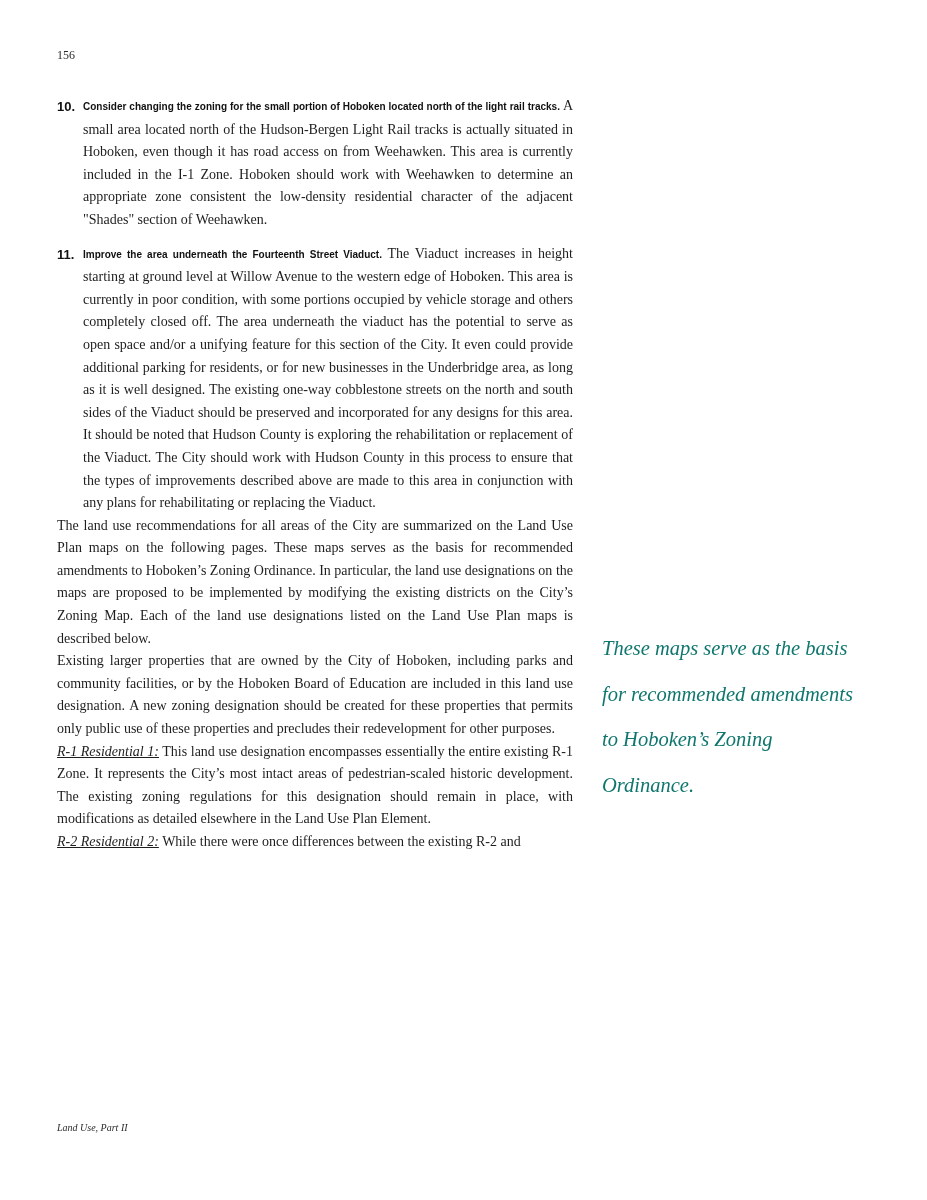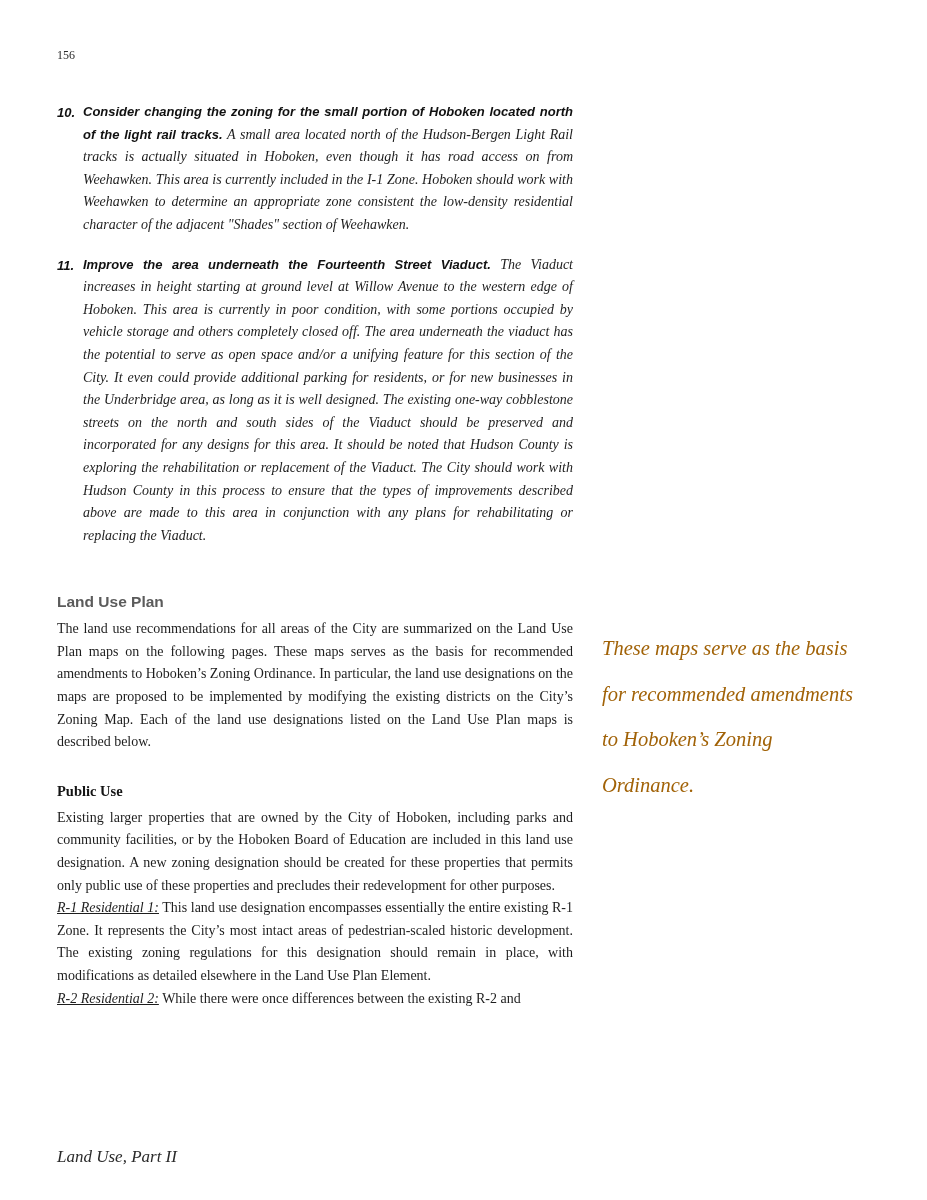--- a/index.html
+++ b/index.html
@@ -35,37 +35,36 @@
     line-height: 22.6px;
     text-align: justify;
     color: #1d1d1d;
   }
   .continuation {
     padding-left: 26px;
   }
   .list-item {
     position: relative;
     padding-left: 26px;
-    margin-top: 17px;
-    font-style: italic;
+    margin-top: 11px;
   }
   .list-num {
     position: absolute;
     left: 0;
     top: 1px;
     font-family: "Liberation Sans", sans-serif;
     font-weight: bold;
     font-size: 13px;
     line-height: 22.6px;
     color: #111;
   }
   .bold-lead {
     font-family: "Liberation Sans", sans-serif;
     font-weight: bold;
-    font-size: 13px;
+    font-size: 10px;
     color: #111;
   }
   .section-heading {
     font-family: "Liberation Sans", sans-serif;
     font-weight: bold;
     font-size: 15.5px;
     color: #5b5b5b;
     margin-top: 46px;
     margin-bottom: 7px;
   }
@@ -83,28 +82,28 @@
   }
   .pull-quote {
     position: absolute;
     left: 602px;
     top: 626px;
     width: 252px;
     font-family: "Liberation Serif", serif;
     font-style: italic;
     font-size: 20.5px;
     line-height: 45.5px;
-    color: #a16207;
+    color: #0f766e;
   }
   .footer-text {
     position: absolute;
     left: 57px;
-    top: 1147px;
+    top: 1122px;
     font-style: italic;
-    font-size: 17px;
+    font-size: 10px;
     color: #2a2a2a;
   }
   .watermark {
     position: absolute;
     left: 565px;
     top: 1122px;
     font-family: "Liberation Sans", sans-serif;
     font-size: 27px;
     color: #9b9b9b;
     letter-spacing: 0.5px;
@@ -126,24 +125,22 @@
       <p class="body"><b class="bold-lead">Consider changing the zoning for the small portion of Hoboken located north of the light rail tracks.</b>
         <span>A small area located north of the Hudson-Bergen Light Rail tracks is actually situated in Hoboken, even though it has road access on from Weehawken.  This area is currently included in the I-1 Zone.  Hoboken should work with Weehawken to determine an appropriate zone consistent the low-density residential character of the adjacent "Shades" section of Weehawken.</span></p>
     </div>
 
     <div class="list-item">
       <span class="list-num">11.</span>
       <p class="body"><b class="bold-lead">Improve the area underneath the Fourteenth Street Viaduct.</b>
         <span>The Viaduct increases in height starting at ground level at Willow Avenue to the western edge of Hoboken.  This area is currently in poor condition, with some portions occupied by vehicle storage and others completely closed off.  The area underneath the viaduct has the potential to serve as open space and/or a unifying feature for this section of the City.  It even could provide additional parking for residents, or for new businesses in the Underbridge area, as long as it is well designed.  The existing one-way cobblestone streets on the north and south sides of the Viaduct should be preserved and incorporated for any designs for this area.  It should be noted that Hudson County is exploring the rehabilitation or replacement of the Viaduct.  The City should work with Hudson County in this process to ensure that the types of improvements described above are made to this area in conjunction with any plans for rehabilitating or replacing the Viaduct.</span></p>
     </div>
 
-    <h2 class="section-heading">Land Use Plan</h2>
     <p class="body">The land use recommendations for all areas of the City are summarized on the Land Use Plan maps on the following pages.  These maps serves as the basis for recommended amendments to Hoboken’s Zoning Ordinance.  In particular, the land use designations on the maps are proposed to be implemented by modifying the existing districts on the City’s Zoning Map.  Each of the land use designations listed on the Land Use Plan maps is described below.</p>
 
-    <h3 class="sub-heading">Public Use</h3>
     <p class="body">Existing larger properties that are owned by the City of Hoboken, including parks and community facilities, or by the Hoboken Board of Education are included in this land use designation.  A new zoning designation should be created for these properties that permits only public use of these properties and precludes their redevelopment for other purposes.</p>
 
     <p class="body"><span class="designation-label">R-1 Residential 1:</span>
       <span>This land use designation encompasses essentially the entire existing R-1 Zone.  It represents the City’s most intact areas of pedestrian-scaled historic development.  The existing zoning regulations for this designation should remain in place, with modifications as detailed elsewhere in the Land Use Plan Element.</span></p>
     <p class="body"><span class="designation-label">R-2 Residential 2:</span>
       <span>While there were once differences between the existing R-2 and</span></p>
 
   </div>
 
   <div class="pull-quote">These maps serve as the basis for recommended amendments to Hoboken’s Zoning Ordinance.</div>

